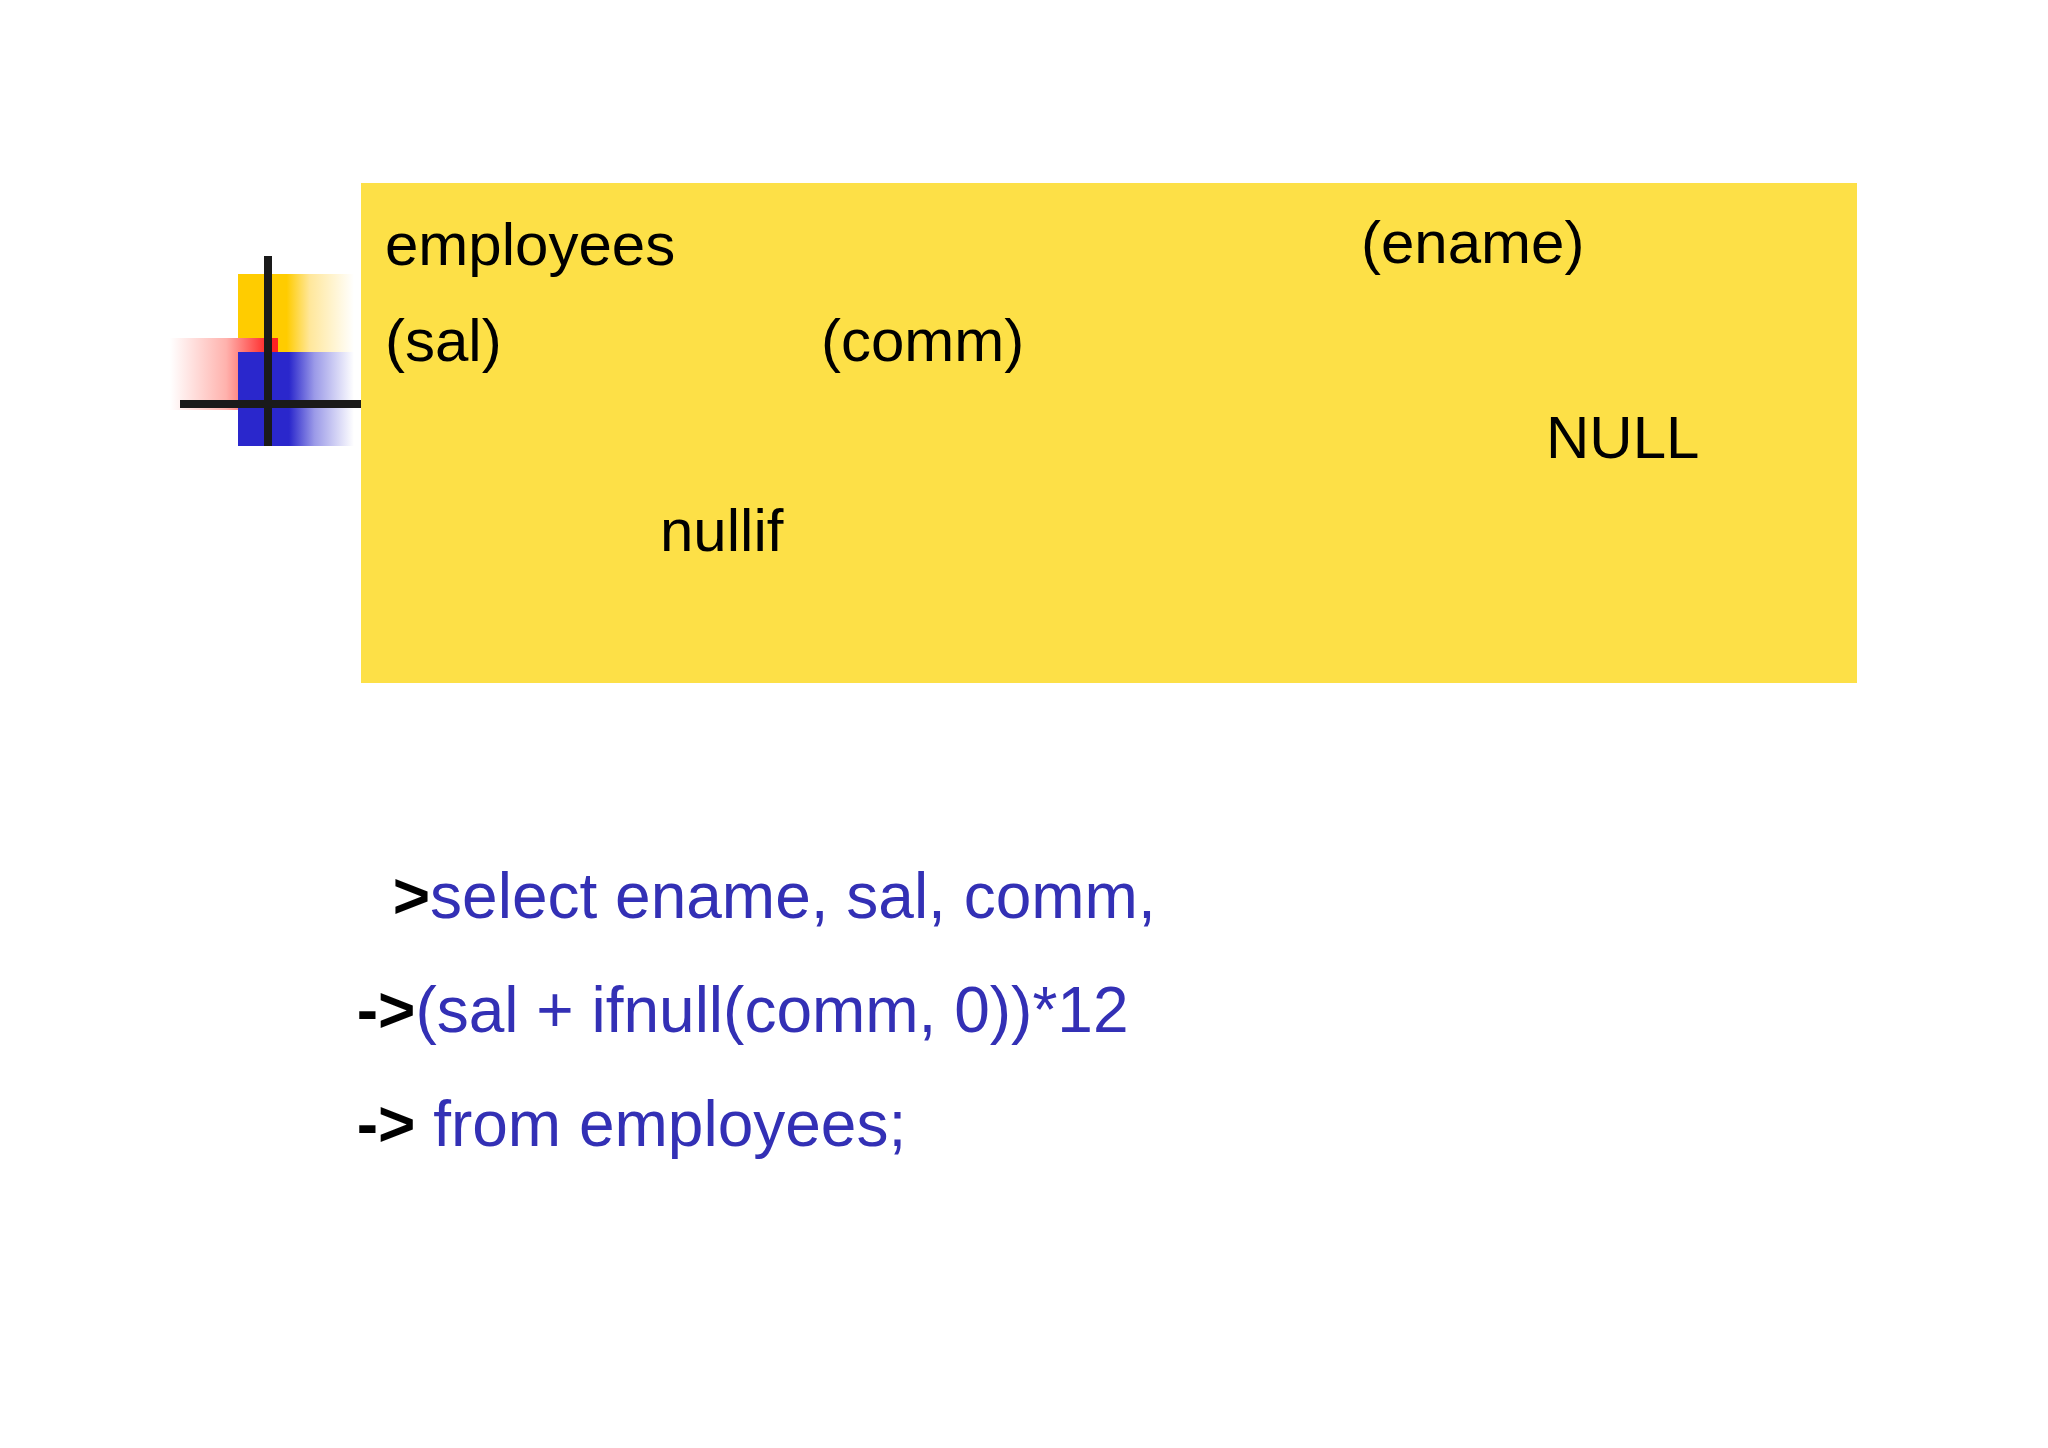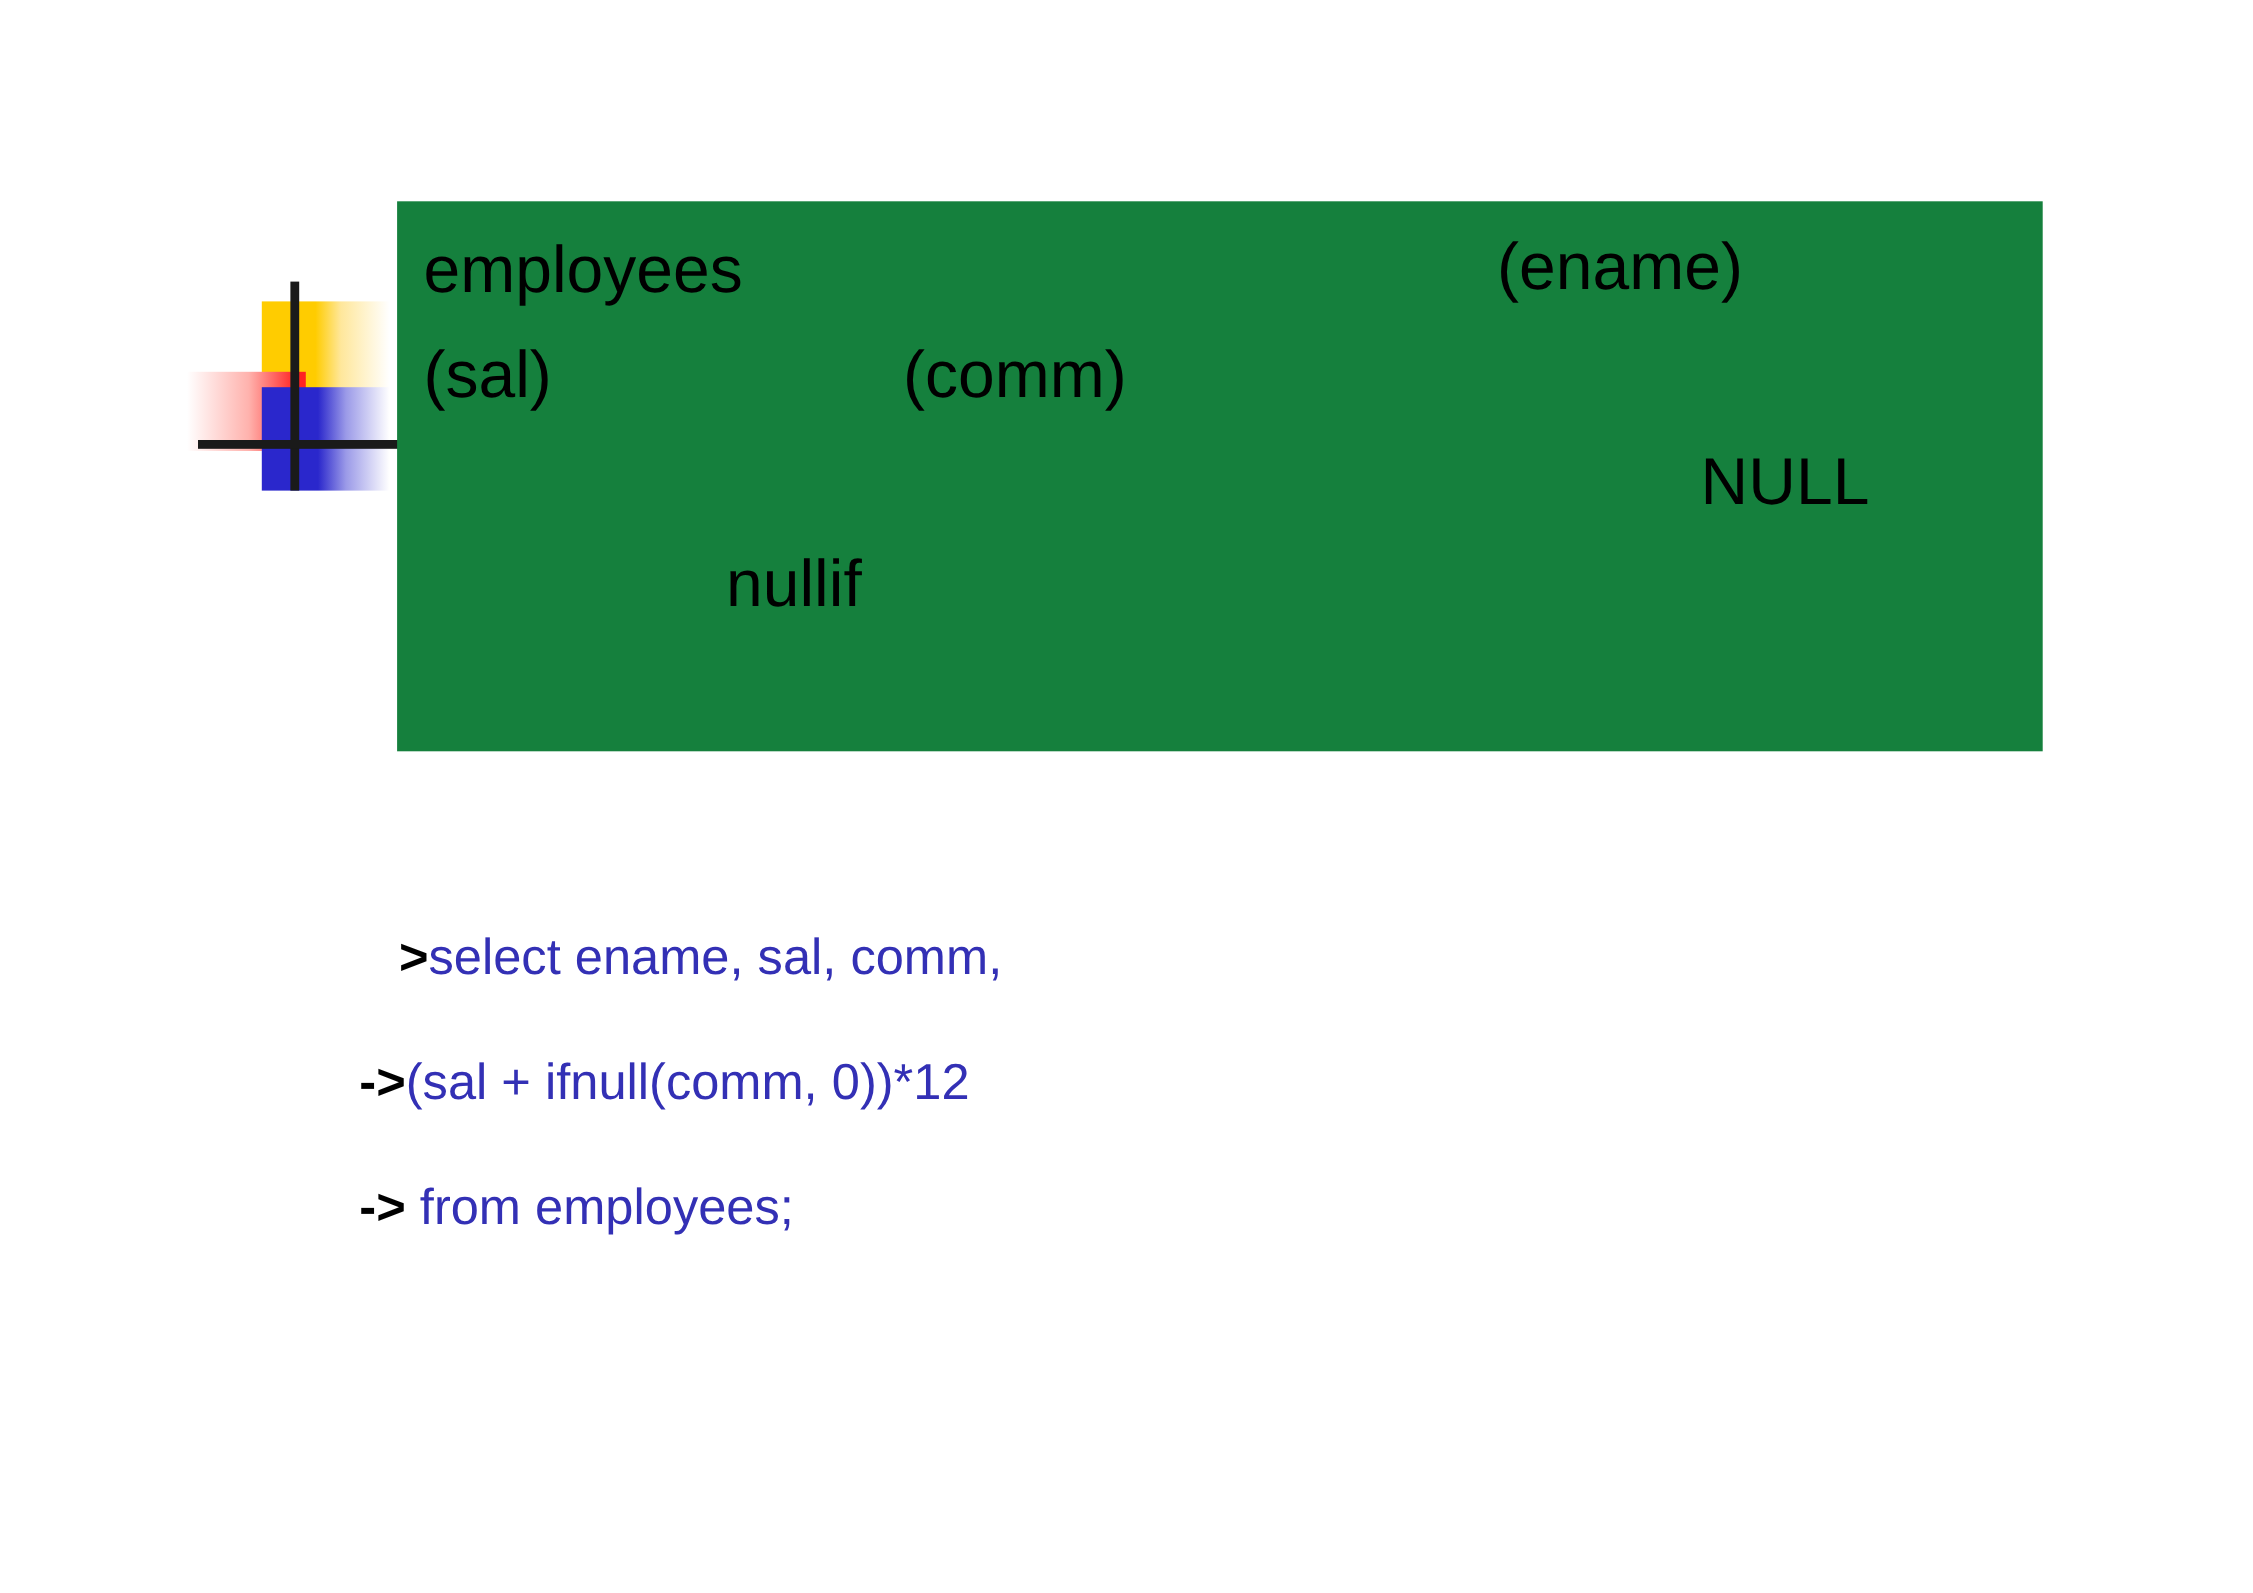--- a/index.html
+++ b/index.html
@@ -73,21 +73,21 @@
     background: #1A1A1A;
   }
 
   
   #green-box {
     position: absolute;
     left: 361px;
     top: 183px;
     width: 1496px;
     height: 500px;
-    background: #15803d;
+    background: #fde047;
   }
 
   .gb-line {
     position: absolute;
     color: #000000;
     font-size: 60px;
     line-height: 1;
     white-space: pre;
     font-family: "Liberation Sans", sans-serif;
   }
@@ -102,21 +102,21 @@
   
   #sql-block {
     position: absolute;
     left: 250px;
     top: 800px;
     width: 1400px;
   }
   .sql-line {
     position: absolute;
     white-space: pre;
-    font-size: 46px;
+    font-size: 64px;
     line-height: 1;
     font-family: "Liberation Sans", sans-serif;
   }
   #sql-line-1 { left: 36px; top: 0px; }
   #sql-line-2 { left: 0px;  top: 114px; text-align: center; }
   #sql-line-3 { left: 0px;  top: 228px; }
 
   .prompt {
     color: #000000;
     font-weight: bold;

